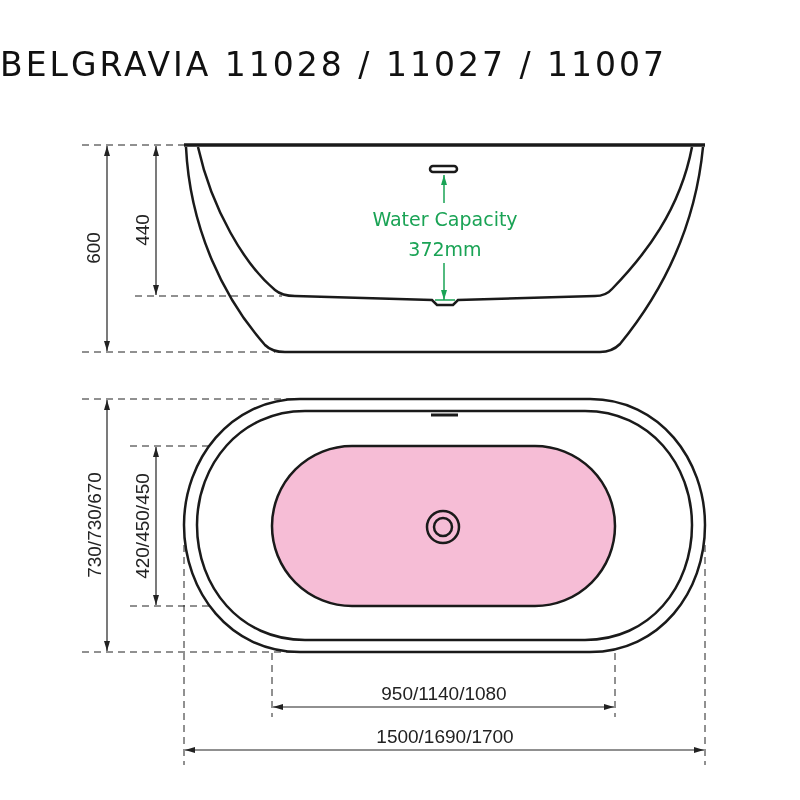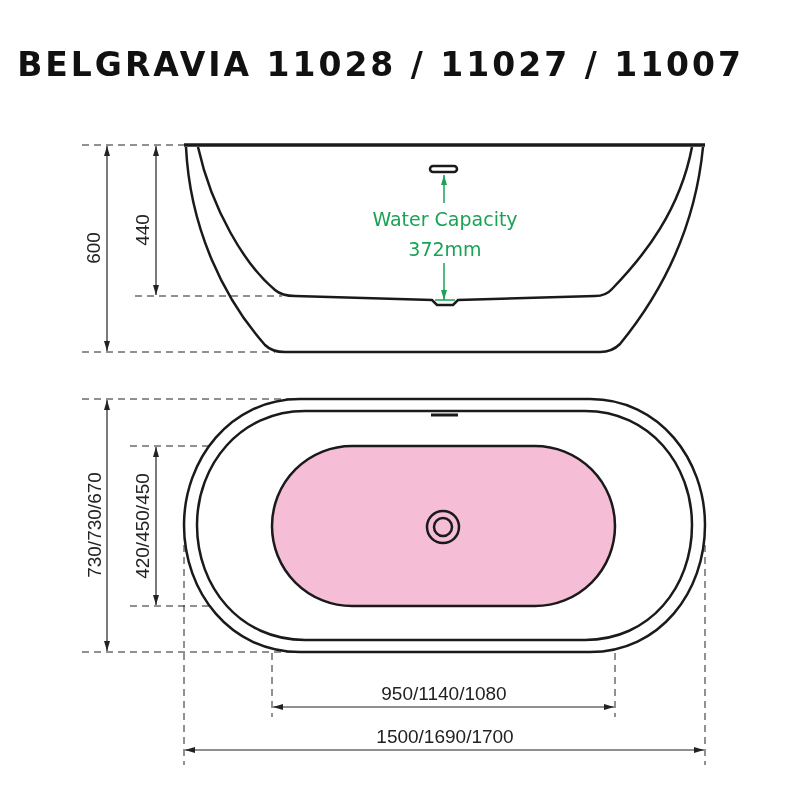--- a/index.html
+++ b/index.html
@@ -1,19 +1,19 @@
 <!DOCTYPE html>
 <html><head>
   <meta charset="utf-8">
   <style>
     html, body { margin: 0; padding: 0; background: #ffffff; }
     body { width: 800px; height: 800px; position: relative; overflow: hidden; font-family: "DejaVu Sans", sans-serif; }
     .title {
-      position: absolute; left: 0; top: 40px; width: 744px; text-align: right;
-      font-family: "DejaVu Sans", sans-serif; font-weight: bold; font-size: 33px;
+      position: absolute; left: 0; top: 40px; width: 744px; text-align: left;
+      font-family: "DejaVu Sans", sans-serif; font-weight: normal; font-size: 33px;
       letter-spacing: 3px; color: #111111; line-height: 50px;
     }
     svg.drawing { position: absolute; left: 0; top: 0; }
     .dim-text { font-family: "Liberation Sans", sans-serif; font-size: 19px; fill: #222222; }
     .cap-text { font-family: "DejaVu Sans", sans-serif; font-size: 19px; fill: #1aa355; }
   </style>
 </head>
 <body>
 
 <div class="title">BELGRAVIA 11028 / 11027 / 11007</div>

